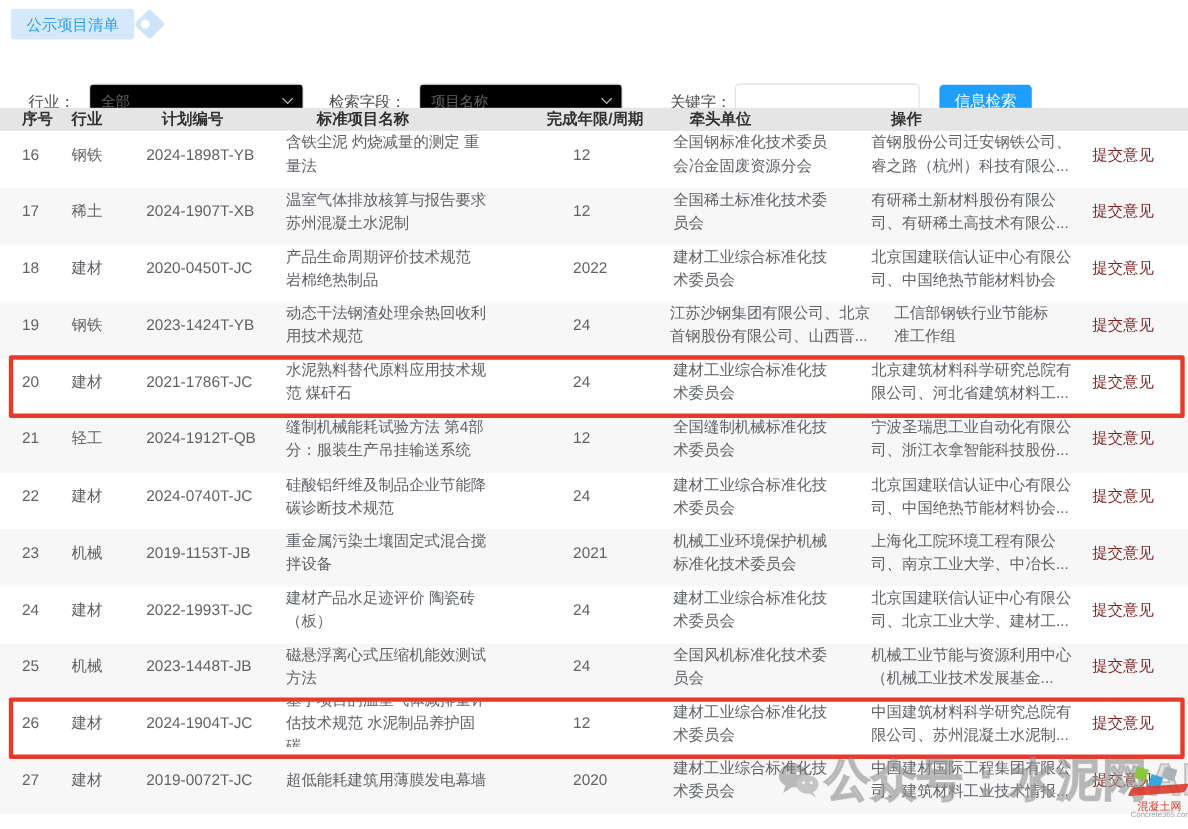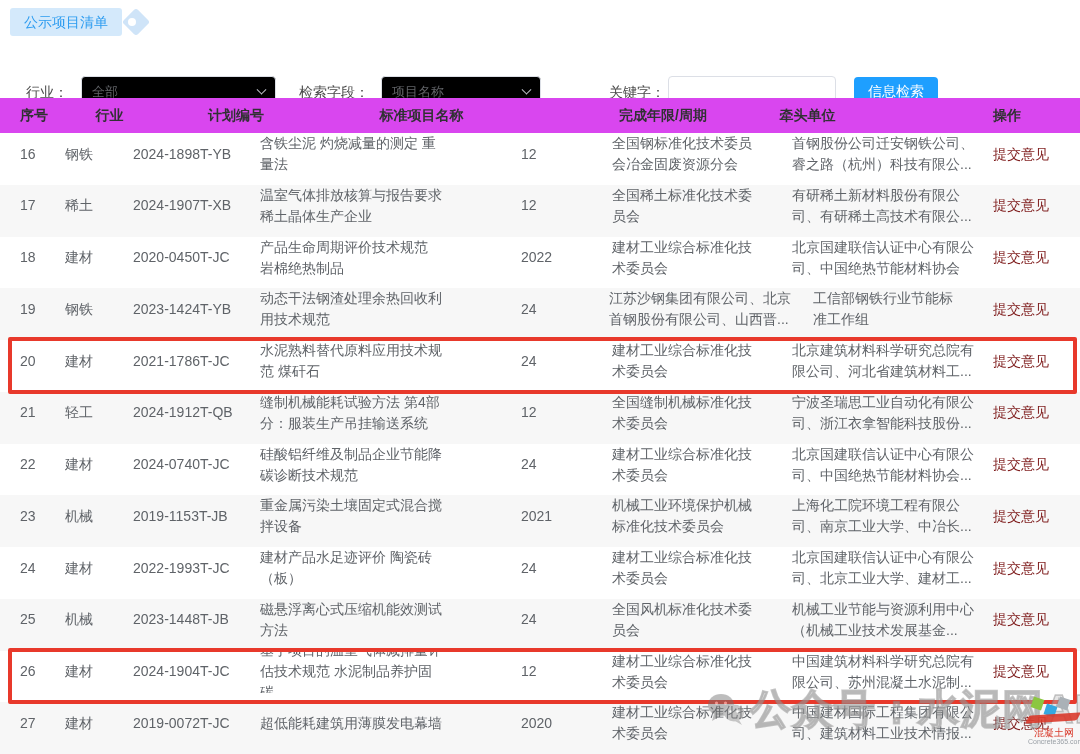--- a/index.html
+++ b/index.html
@@ -29,21 +29,21 @@
     border-bottom:1.5px solid #c0c4cc; transform:rotate(45deg) translate(-2px,-2px); }
   .kw-input { position:absolute; top:0; height:32px; border:1px solid #dcdfe6;
     border-radius:4px; padding:0 10px; font-size:13px; color:#606266; outline:none; }
   .search-btn { position:absolute; top:1px; height:30px; background:#1e9fff;
     color:#fff; border:none; border-radius:4px; font-size:14px; padding:0 14px;
     cursor:pointer; }
 
   
   .table { position:absolute; left:0; top:98px; width:1080px; }
   .thead, .row { display:flex; padding-left:20px; }
-  .thead { height:35px; background:#d946ef; align-items:center;justify-content:space-between; }
+  .thead { height:21px; background:#e5e5e5; align-items:center; }
   .thead .cell { font-weight:bold; color:#303133; font-size:14px; }
   .tbody { background:#fff; }
   .row { height:51.75px; position:relative; }
   .row:nth-child(even) { background:#f7f7f7; }
   .cell { display:flex; align-items:center; font-size:14px; color:#5f6368;
     line-height:21px; }
   .col-no      { width:45px; }
   .col-ind     { width:68px; }
   .col-plan    { width:124px; }
   .col-name    { width:240px; padding-right:55px; }
@@ -95,21 +95,21 @@
     <span class="tag-dot"></span>
   </div>
 
   <div class="filter-bar">
     <span class="flabel" style="left:10px">行业：</span>
     <div class="select" style="left:65px;width:195px">
       <span>全部</span>
       <span class="chevron"></span>
     </div>
     <span class="flabel" style="left:283px">检索字段：</span>
-    <div class="select" style="left:365px;width:160px">
+    <div class="select" style="left:365px;width:185px">
       <span>项目名称</span>
       <span class="chevron"></span>
     </div>
     <span class="flabel" style="left:593px">关键字：</span>
     <input class="kw-input" style="left: 652px; width: 168px;" value="">
     <button class="search-btn" style="left:838px">信息检索</button>
   </div>
 
   <div class="table">
     <div class="thead">
@@ -132,21 +132,21 @@
     <div class="cell col-lead">首钢股份公司迁安钢铁公司、睿之路（杭州）科技有限公...</div>
     <div class="cell col-action">
       <a class="action-link">提交意见</a>
     </div>
   </div>
 
   <div class="row">
     <div class="cell col-no">17</div>
     <div class="cell col-ind">稀土</div>
     <div class="cell col-plan">2024-1907T-XB</div>
-    <div class="cell col-name">温室气体排放核算与报告要求 稀土晶体生产企业</div>
+    <div class="cell col-name">温室气体排放核算与报告要求 苏州混凝土水泥制</div>
     <div class="cell col-period">12</div>
     <div class="cell col-committee">全国稀土标准化技术委员会</div>
     <div class="cell col-lead">有研稀土新材料股份有限公司、有研稀土高技术有限公...</div>
     <div class="cell col-action">
       <a class="action-link">提交意见</a>
     </div>
   </div>
 
   <div class="row">
     <div class="cell col-no">18</div>

